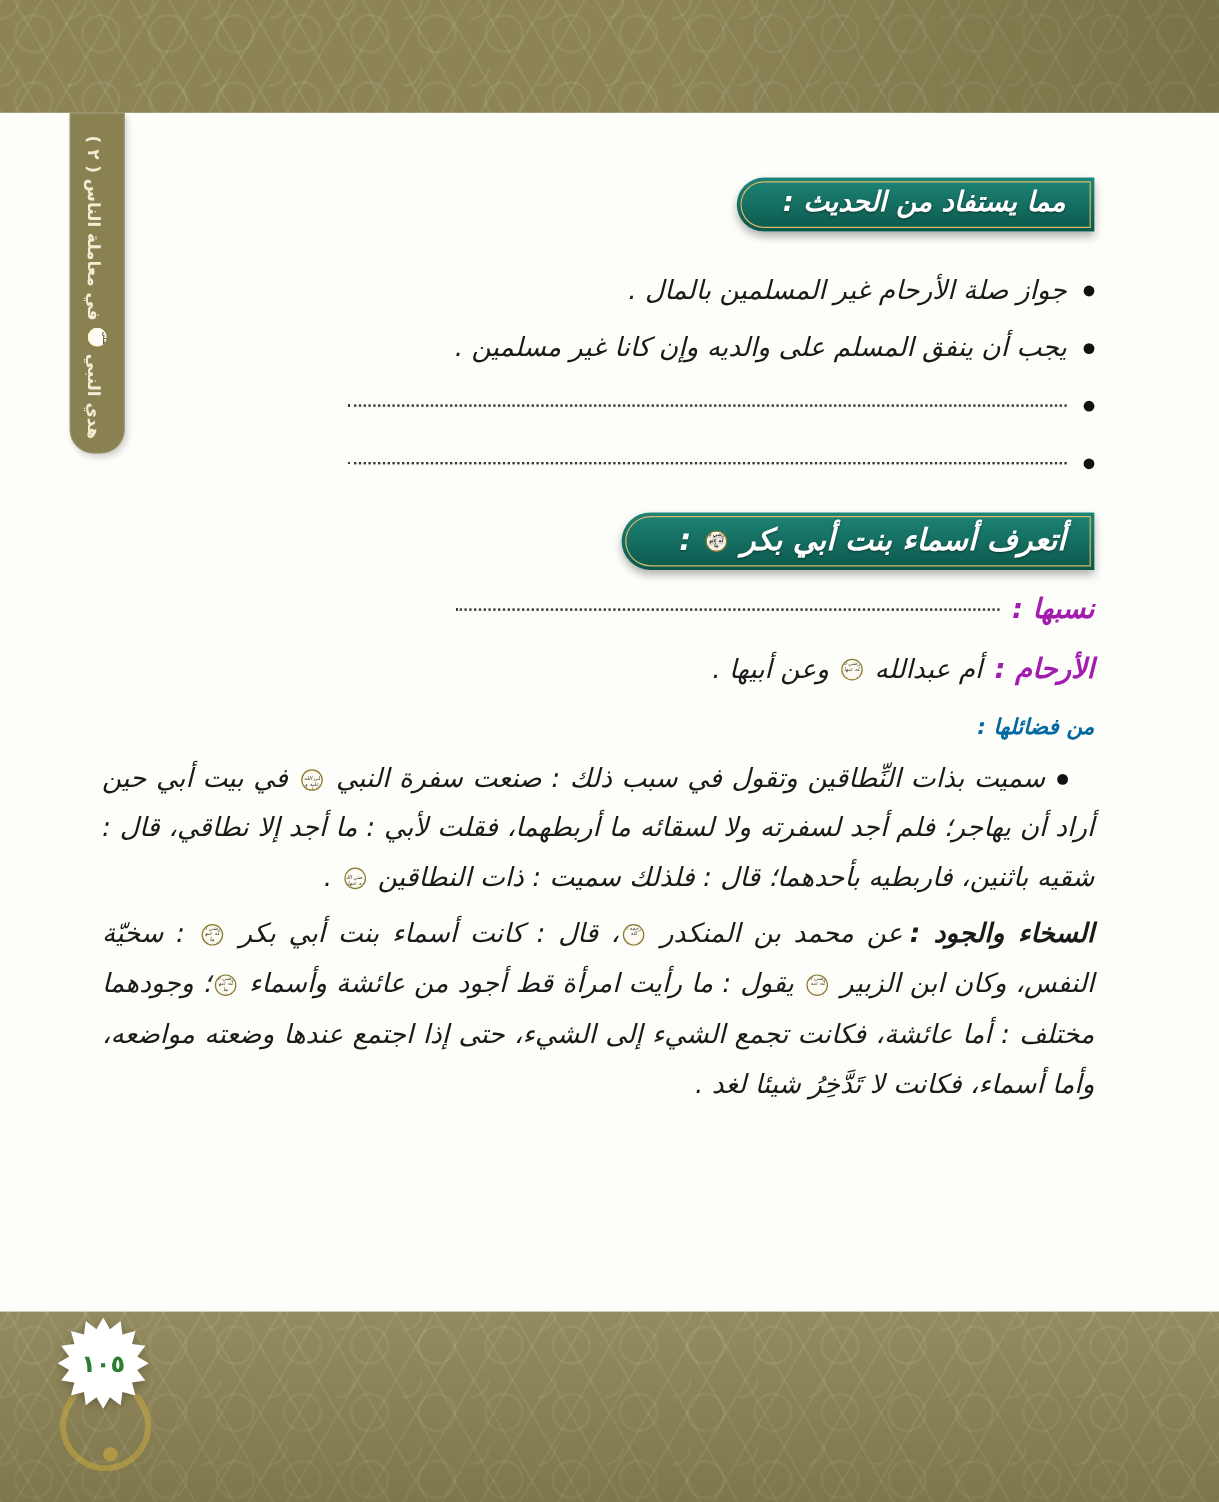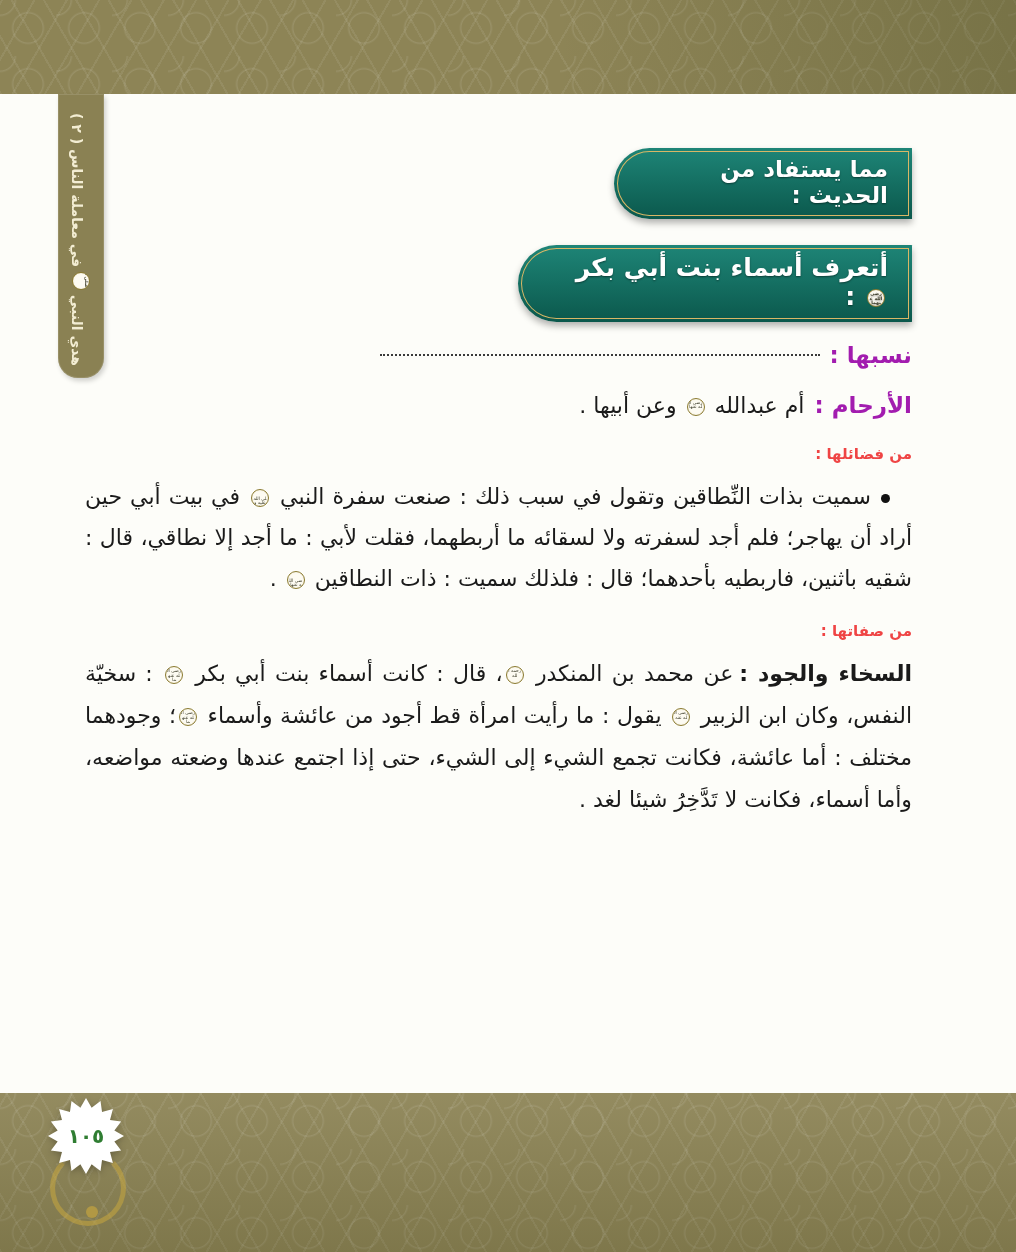--- a/index.html
+++ b/index.html
@@ -22,21 +22,21 @@
   
   .side-tab{position:absolute;top:94px;left:58px;width:46px;height:284px;
     background:#8a8153;border-radius:0 0 20px 20px;
     box-shadow:inset 0 0 0 1px rgba(255,255,255,.12), 2px 3px 5px rgba(0,0,0,.18);
     display:flex;align-items:center;justify-content:center;}
   .side-text{writing-mode:vertical-rl;text-orientation:mixed;
     color:#f3edd3;font-size:14px;font-weight:bold;letter-spacing:1px;
     height:100%;padding:12px 0;box-sizing:border-box;white-space:nowrap;}
   
   .content{position:absolute;top:94px;bottom:159px;left:0;right:0;
-    padding:0 104px 0 85px;direction:rtl;overflow:hidden;color:#1a1a1a;}
+    padding:0 104px 0 85px;direction:rtl;overflow:hidden;color:#1a1a1a;font-style:italic;}
   
   .banner{background:linear-gradient(180deg,#1e8577,#0b584c);
     border-radius:999px 10px 10px 999px;padding:3px;
     box-shadow:0 4px 7px rgba(0,0,0,.30);}
   .banner-inner{border:1.5px solid #d8b766;border-radius:999px 8px 8px 999px;
     color:#ffffff;font-weight:bold;text-align:right;padding:4px 20px 7px 26px;
     text-shadow:0 1px 2px rgba(0,0,0,.45);}
   .banner-1{width:292px;margin-top:54px;font-size:23px;}
   .banner-2{width:388px;margin-top:26px;font-size:25px;}
   
@@ -44,21 +44,21 @@
   .bullet-row{display:flex;align-items:center;margin-bottom:18px;min-height:30px;}
   .bullet{width:9px;height:9px;background:#111;border-radius:50%;
     flex:none;margin-left:14px;}
   .dots{height:0;border-bottom:2.5px dotted #3a3a3a;flex:1;}
   .list-dots{margin-left:205px;}
   
   .field-row{display:flex;align-items:center;margin-top:16px;min-height:34px;
     font-size:22px;gap:10px;}
   .nasab-dots{margin-left:295px;}
   .green-label{color:#a21caf;font-weight:bold;font-size:23px;flex:none;}
-  .green-heading{color:#ef4444;font-weight:bold;font-size:15px;
+  .green-heading{color:#0369a1;font-weight:bold;font-size:18px;
     margin:16px 0 0;line-height:32px;}
   
   .para{margin:6px 0 0;font-size:22px;text-align:justify;}
   .para.fadail{line-height:41px;text-indent:22px;}
   .para.sifat{line-height:42px;}
   .inline-bullet{display:inline-block;width:9px;height:9px;background:#111;
     border-radius:50%;margin-left:10px;vertical-align:middle;}
   .bold-lead{font-weight:bold;margin-left:6px;}
   
   .honorific{display:inline-block;width:18px;height:18px;border:1px solid #8a7a30;
@@ -85,40 +85,57 @@
 <div class="side-tab">
   <div class="side-text">هدي النبي <span class="honorific">صلى الله عليه وسلم</span> في معاملة الناس ( ٢ )</div>
 </div>
 
 <main class="content">
 
   <div class="banner banner-1">
     <div class="banner-inner">مما يستفاد من الحديث :</div>
   </div>
 
+  <ul class="bullet-list">
+    <li class="bullet-row">
+      <span class="bullet"></span>
+      <span>جواز صلة الأرحام غير المسلمين بالمال .</span>
+    </li>
+    <li class="bullet-row">
+      <span class="bullet"></span>
+      <span>يجب أن ينفق المسلم على والديه وإن كانا غير مسلمين .</span>
+    </li>
+    <li class="bullet-row">
+      <span class="bullet"></span>
+      <span class="dots list-dots"></span>
+    </li>
+    <li class="bullet-row">
+      <span class="bullet"></span>
+      <span class="dots list-dots"></span>
+    </li>
+  </ul>
 
   <div class="banner banner-2">
     <div class="banner-inner">أتعرف أسماء بنت أبي بكر <span class="honorific">رضي الله عنهما</span> :</div>
   </div>
 
   <div class="field-row">
     <span class="green-label">نسبها :</span>
     <span class="dots nasab-dots"></span>
   </div>
 
   <div class="field-row">
     <span class="green-label">الأرحام :</span>
     <span>أم عبدالله <span class="honorific">رضي الله عنها</span> وعن أبيها .</span>
   </div>
 
   <h3 class="green-heading">من فضائلها :</h3>
 
   <p class="para fadail"><span class="inline-bullet"></span><span>سميت بذات النِّطاقين  وتقول في سبب ذلك : صنعت سفرة النبي <span class="honorific">صلى الله عليه وسلم</span> في بيت أبي حين أراد أن يهاجر؛ فلم أجد لسفرته ولا لسقائه ما أربطهما، فقلت لأبي : ما أجد إلا نطاقي، قال : شقيه باثنين، فاربطيه بأحدهما؛ قال : فلذلك سميت : ذات النطاقين <span class="honorific">رضي الله عنها</span> .</span></p>
 
-  <h3 class="green-heading">من صفاتها :</h3>
 
   <p class="para sifat"><span class="bold-lead">السخاء والجود :</span><span>عن محمد بن المنكدر <span class="honorific">رحمه الله</span>، قال : كانت أسماء بنت أبي بكر <span class="honorific">رضي الله عنهما</span> : سخيّة النفس، وكان ابن الزبير <span class="honorific">رضي الله عنه</span> يقول : ما رأيت امرأة قط أجود من عائشة وأسماء <span class="honorific">رضي الله عنهما</span>؛ وجودهما مختلف : أما عائشة، فكانت تجمع الشيء إلى الشيء، حتى إذا اجتمع عندها وضعته مواضعه، وأما أسماء، فكانت لا تَدَّخِرُ شيئا لغد .</span></p>
 
 </main>
 
 <div class="band bottom-band"></div>
 
 <div class="crescent"></div>
 <div class="crescent-dot"></div>
 

